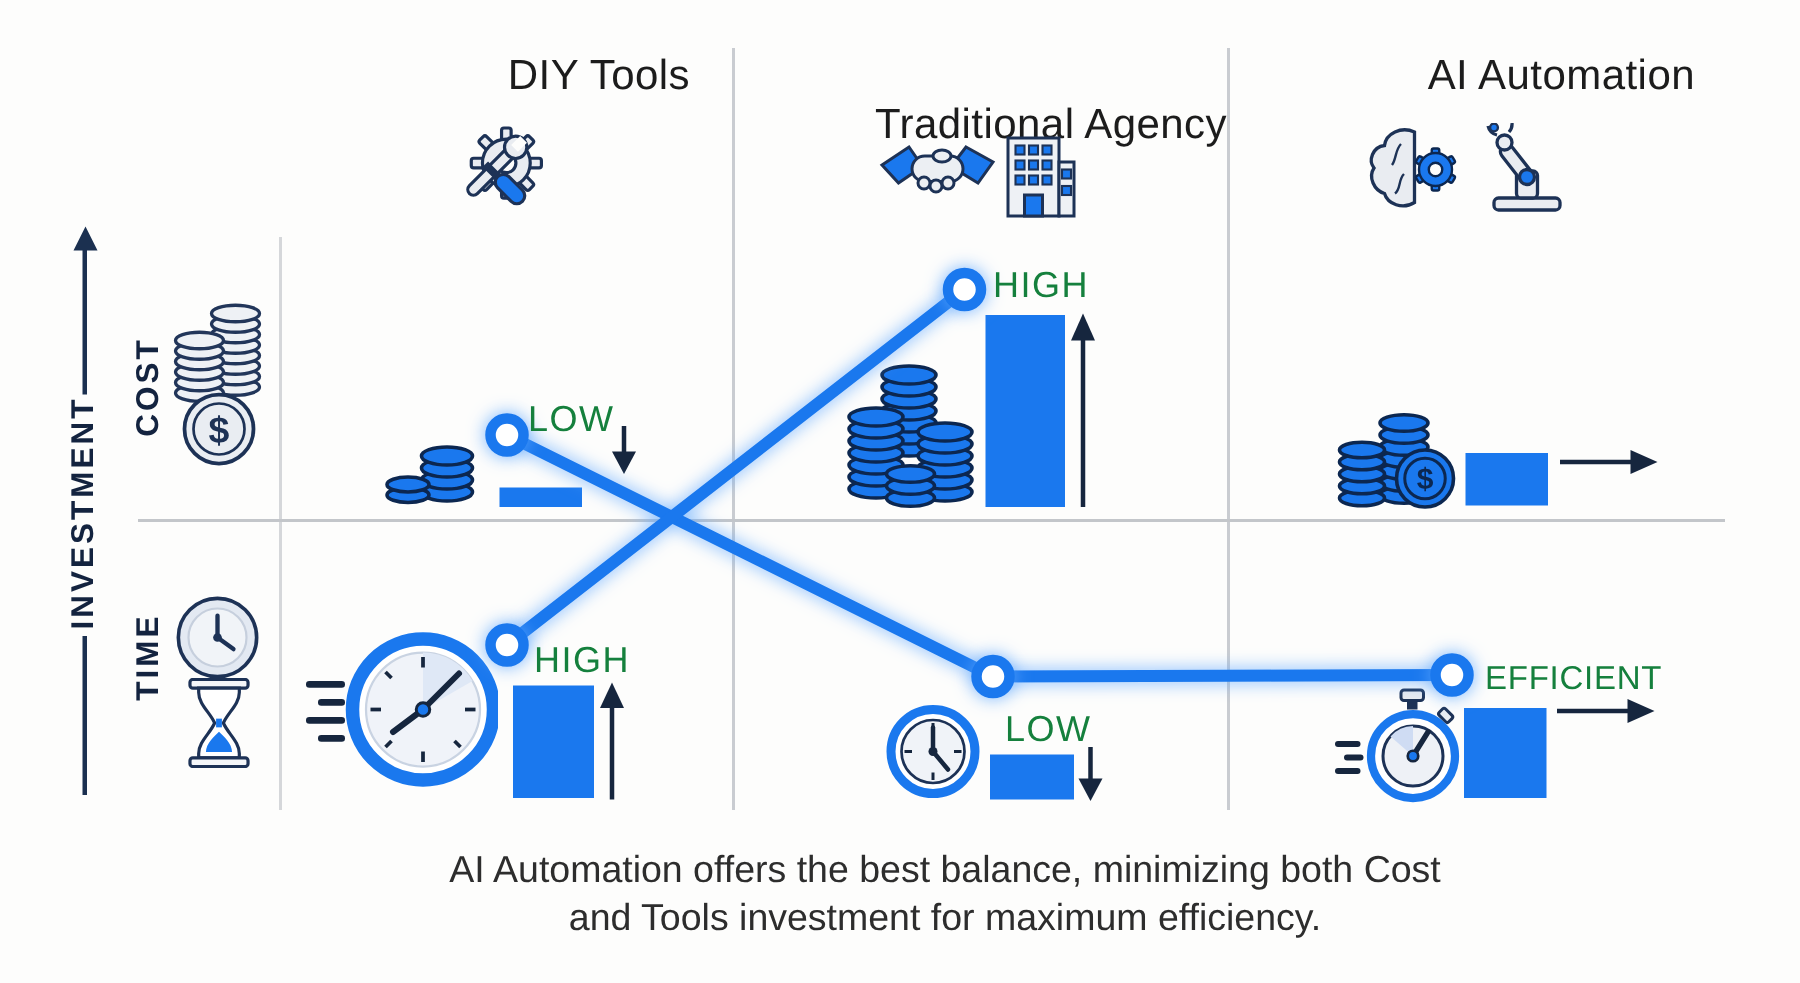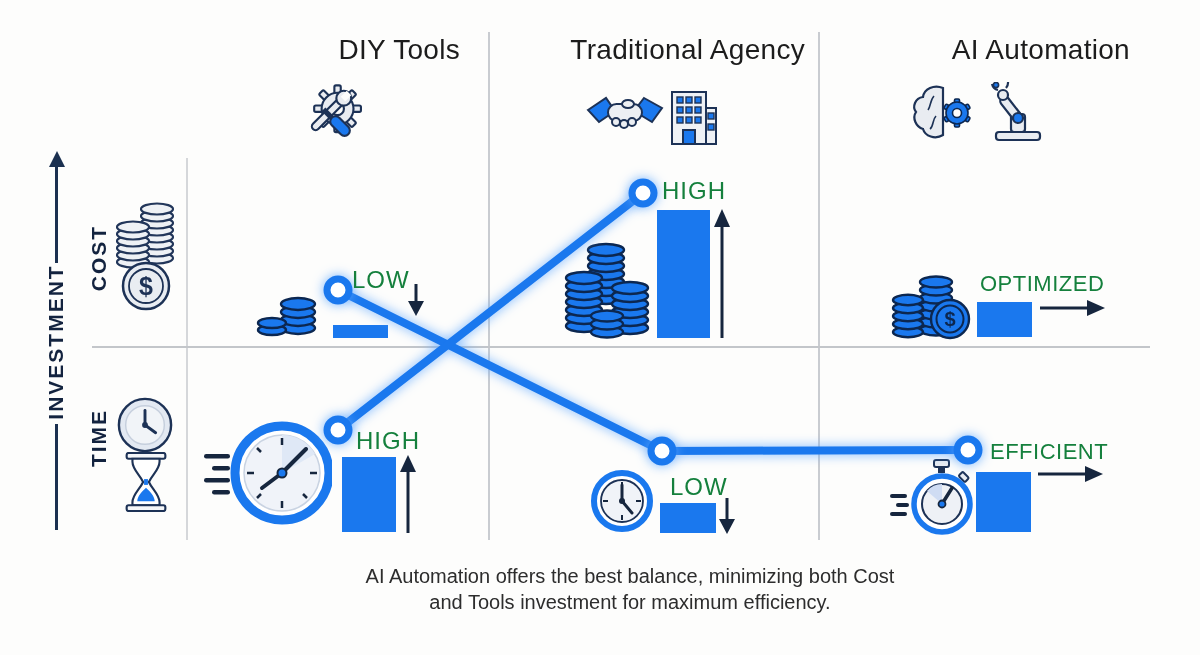--- a/index.html
+++ b/index.html
@@ -8,21 +8,21 @@
   
   .vline{position:absolute;width:2px;background:#c9ccd1;}
   .hline{position:absolute;height:2px;background:#c3c6ca;}
   #vline-axis{left:186px;top:158px;height:382px;background:#d5d7da;}
   #vline-col1{left:488px;top:32px;height:508px;}
   #vline-col2{left:818px;top:32px;height:508px;}
   #hline-row{left:92px;top:346px;width:1058px;}
   
   .col-header{position:absolute;top:34px;font-size:28px;font-weight:500;color:#1c1c1c;text-align:right;letter-spacing:.3px;}
   #hdr-diy{left:200px;width:260px;}
-  #hdr-agency{left:505px;width:300px;}
+  #hdr-agency{left:518px;width:300px;margin-top:33px;}
   #hdr-ai{left:830px;width:300px;}
   .hdr-icon{position:absolute;}
   
   .rot{position:absolute;transform:rotate(-90deg);transform-origin:center;text-align:center;
        font-weight:bold;color:#13233f;white-space:nowrap;}
   #axis-label{left:-23px;top:329px;width:160px;height:26px;font-size:21px;letter-spacing:2px;}
   #cost-label{left:59px;top:246px;width:80px;height:24px;font-size:21px;letter-spacing:2px;}
   #time-label{left:59px;top:426px;width:80px;height:24px;font-size:21px;letter-spacing:2px;}
   .axis-seg{position:absolute;left:55px;width:3px;background:#1b3050;}
   #axis-seg-top{top:166px;height:97px;}
@@ -45,21 +45,21 @@
   #val-diy-time{left:356px;top:427px;}
   #val-agency-time{left:670px;top:473px;}
   #val-ai-time{left:990px;top:439px;}
   .icon{position:absolute;z-index:2;}
   
   #overlay{position:absolute;left:0;top:0;z-index:5;pointer-events:none;}
   .glow{filter:drop-shadow(0 0 6px rgba(95,168,255,.85));}
   .trend{position:absolute;z-index:4;}
   
   #caption{position:absolute;left:70px;top:564px;width:1120px;text-align:center;
-           font-size:20px;line-height:1.28;color:#2d2d2d;font-weight:500;}
+           font-size:25px;line-height:1.28;color:#2d2d2d;font-weight:500;}
 </style>
 </head>
 <body>
 
 <div id="canvas">
 
   <div class="vline" id="vline-axis"></div>
   <div class="vline" id="vline-col1"></div>
   <div class="vline" id="vline-col2"></div>
   <div class="hline" id="hline-row"></div>
@@ -257,21 +257,20 @@
       <ellipse cx="20" cy="62" rx="15" ry="5.2"></ellipse>
         <ellipse cx="20" cy="54" rx="15" ry="5.2"></ellipse>
       <ellipse cx="20" cy="46" rx="15" ry="5.2"></ellipse>
         <ellipse cx="20" cy="38" rx="15" ry="5.2"></ellipse>
       <ellipse cx="20" cy="30" rx="15" ry="5.2"></ellipse>
       <circle cx="62" cy="49" r="19"></circle>
     </g>
     <circle cx="62" cy="49" r="13.5" fill="none" stroke="#0c2750" stroke-width="2"></circle>
     <text x="62" y="56" text-anchor="middle" font-size="20" font-weight="bold" fill="#0c2750" font-family="Liberation Sans, sans-serif">$</text>
   </svg>
-  <div class="cell-value small" id="val-ai-cost">OPTIMIZED</div>
   <div class="bar" id="bar-ai-cost"></div>
   <svg class="trend" style="left:1038px;top:297px" width="70" height="22" viewBox="0 0 70 22">
     <line x1="2" y1="11" x2="52" y2="11" stroke="#16263e" stroke-width="3"></line>
     <polygon points="67,11 49,3 49,19" fill="#16263e"></polygon>
   </svg>
 
   <svg class="icon" style="left:202px;top:418px" width="130" height="110" viewBox="0 0 130 110">
     <g fill="#16263e">
       <rect x="2" y="36" width="26" height="4.5" rx="2.2"></rect>
       <rect x="10" y="48" width="18" height="4.5" rx="2.2"></rect>

